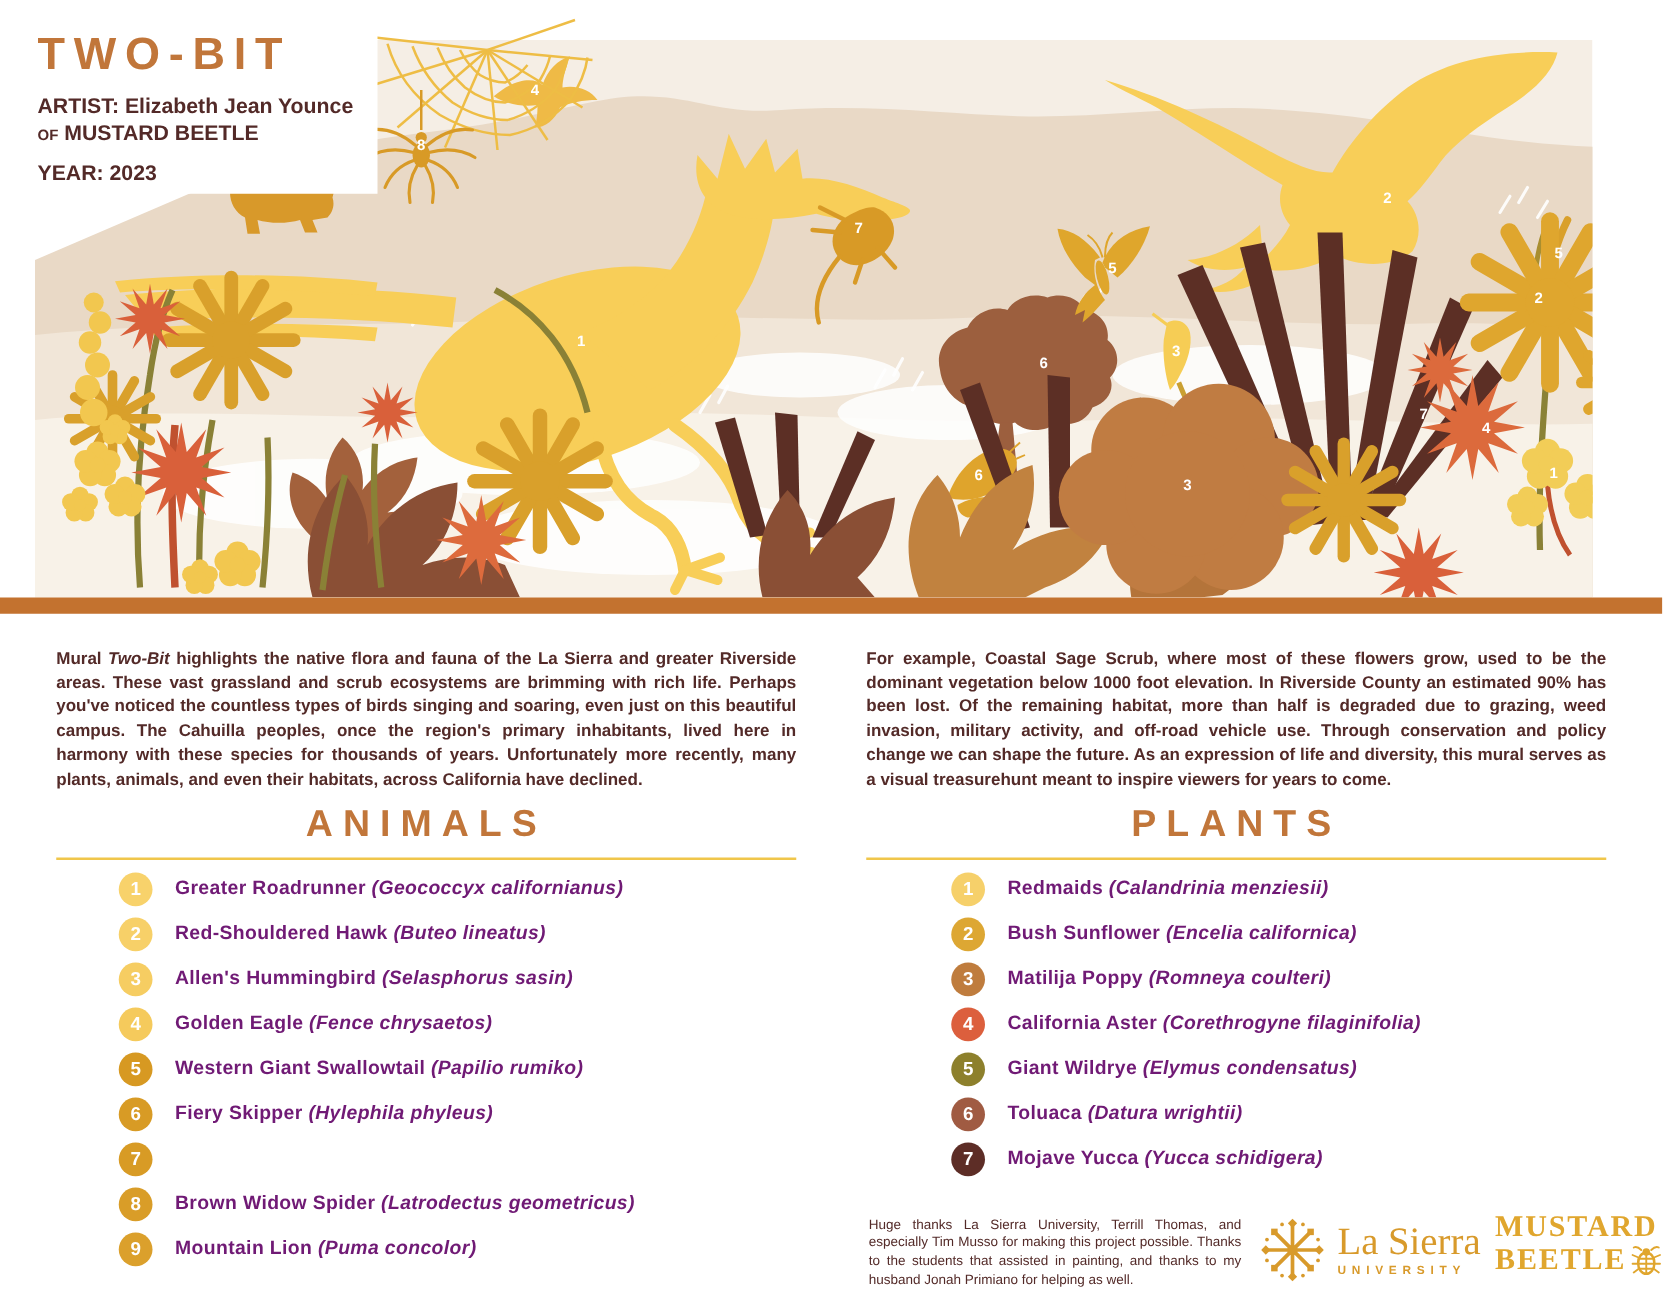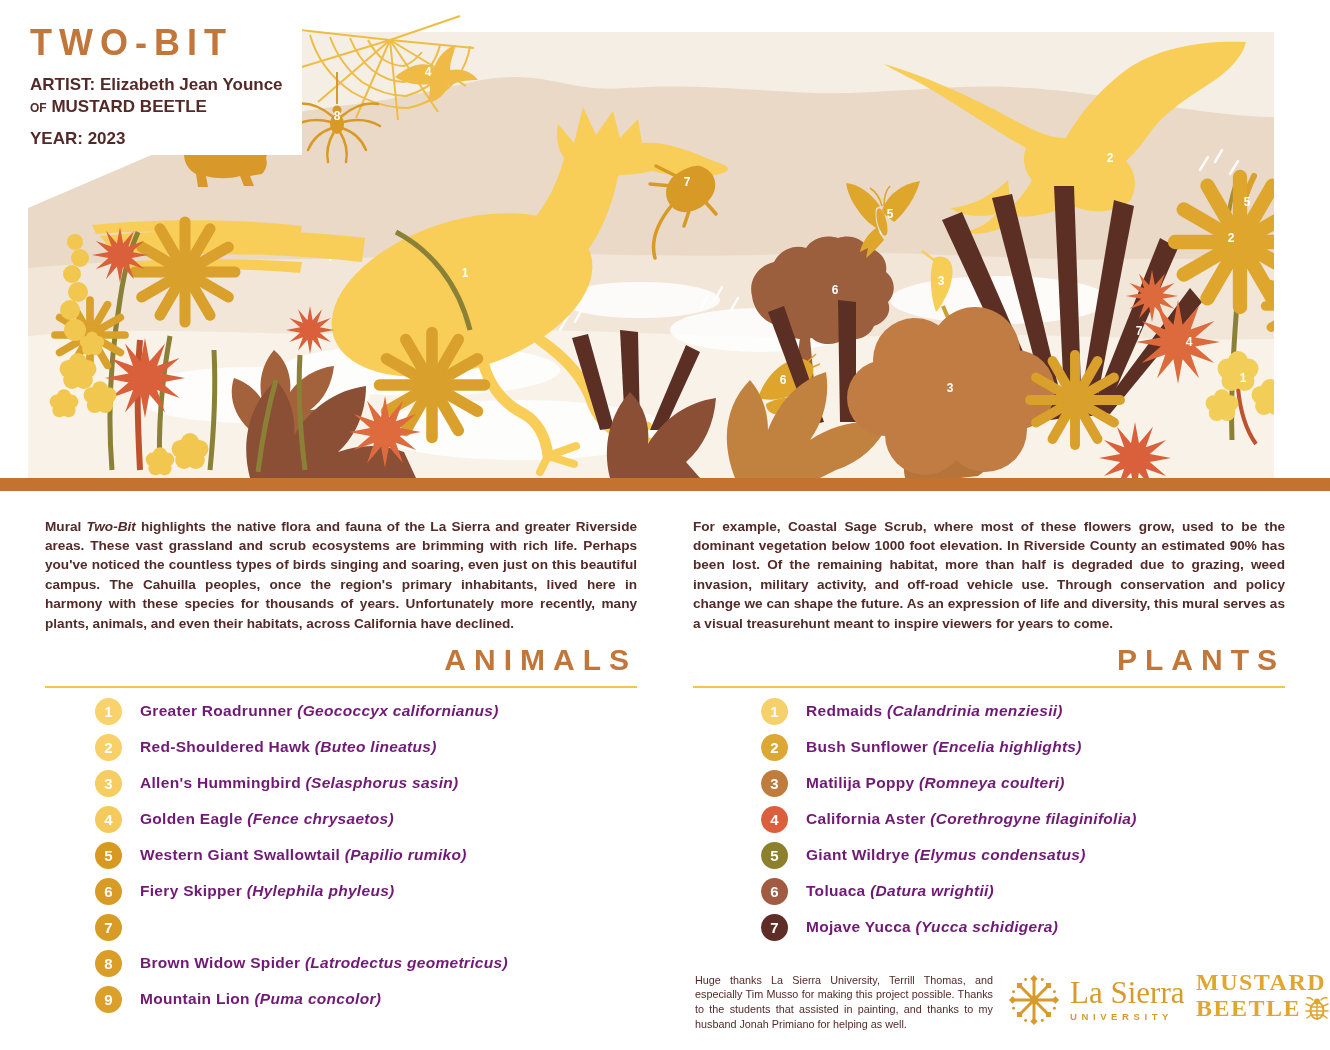--- a/index.html
+++ b/index.html
@@ -21,21 +21,21 @@
   .title-of{font-size:12px;}
   .title-year{font-size:17px;font-weight:700;color:#532a28;margin:10px 0 0 0;}
 
   
   .intro-col{position:absolute;top:503px;width:592px;font-size:13.6px;line-height:19.4px;
              font-weight:700;text-align:justify;color:#532a28;}
   .intro-left{left:45px;}
   .intro-right{left:693px;}
 
   
-  .section-head{position:absolute;top:643px;width:592px;text-align:right;font-size:30px;
+  .section-head{position:absolute;top:643px;width:592px;text-align:center;font-size:30px;
                 font-weight:700;letter-spacing:8px;color:#c1763a;}
   .head-left{left:45px;}
   .head-right{left:693px;}
   .rule{position:absolute;top:686px;width:592px;border-top:2.5px solid #f0c64a;}
   .rule-left{left:45px;}
   .rule-right{left:693px;}
   .list{position:absolute;top:693px;}
   .list-animals{left:95px;width:545px;}
   .list-plants{left:761px;width:545px;}
   .list-row{height:36px;display:flex;align-items:center;}
@@ -404,21 +404,21 @@
 
   <div class="section-head head-right">PLANTS</div>
   <div class="rule rule-right"></div>
   <div class="list list-plants" id="plants-list">
       <div class="list-row">
         <span class="badge" style="background: rgb(246, 208, 106);">1</span>
         <span class="li-text">Redmaids <span class="li-sci">(Calandrinia menziesii)</span></span>
       </div>
       <div class="list-row">
         <span class="badge" style="background: rgb(221, 167, 51);">2</span>
-        <span class="li-text">Bush Sunflower <span class="li-sci">(Encelia highlights)</span></span>
+        <span class="li-text">Bush Sunflower <span class="li-sci">(Encelia californica)</span></span>
       </div>
       <div class="list-row">
         <span class="badge" style="background: rgb(191, 124, 61);">3</span>
         <span class="li-text">Matilija Poppy <span class="li-sci">(Romneya coulteri)</span></span>
       </div>
       <div class="list-row">
         <span class="badge" style="background: rgb(220, 95, 61);">4</span>
         <span class="li-text">California Aster <span class="li-sci">(Corethrogyne filaginifolia)</span></span>
       </div>
       <div class="list-row">

